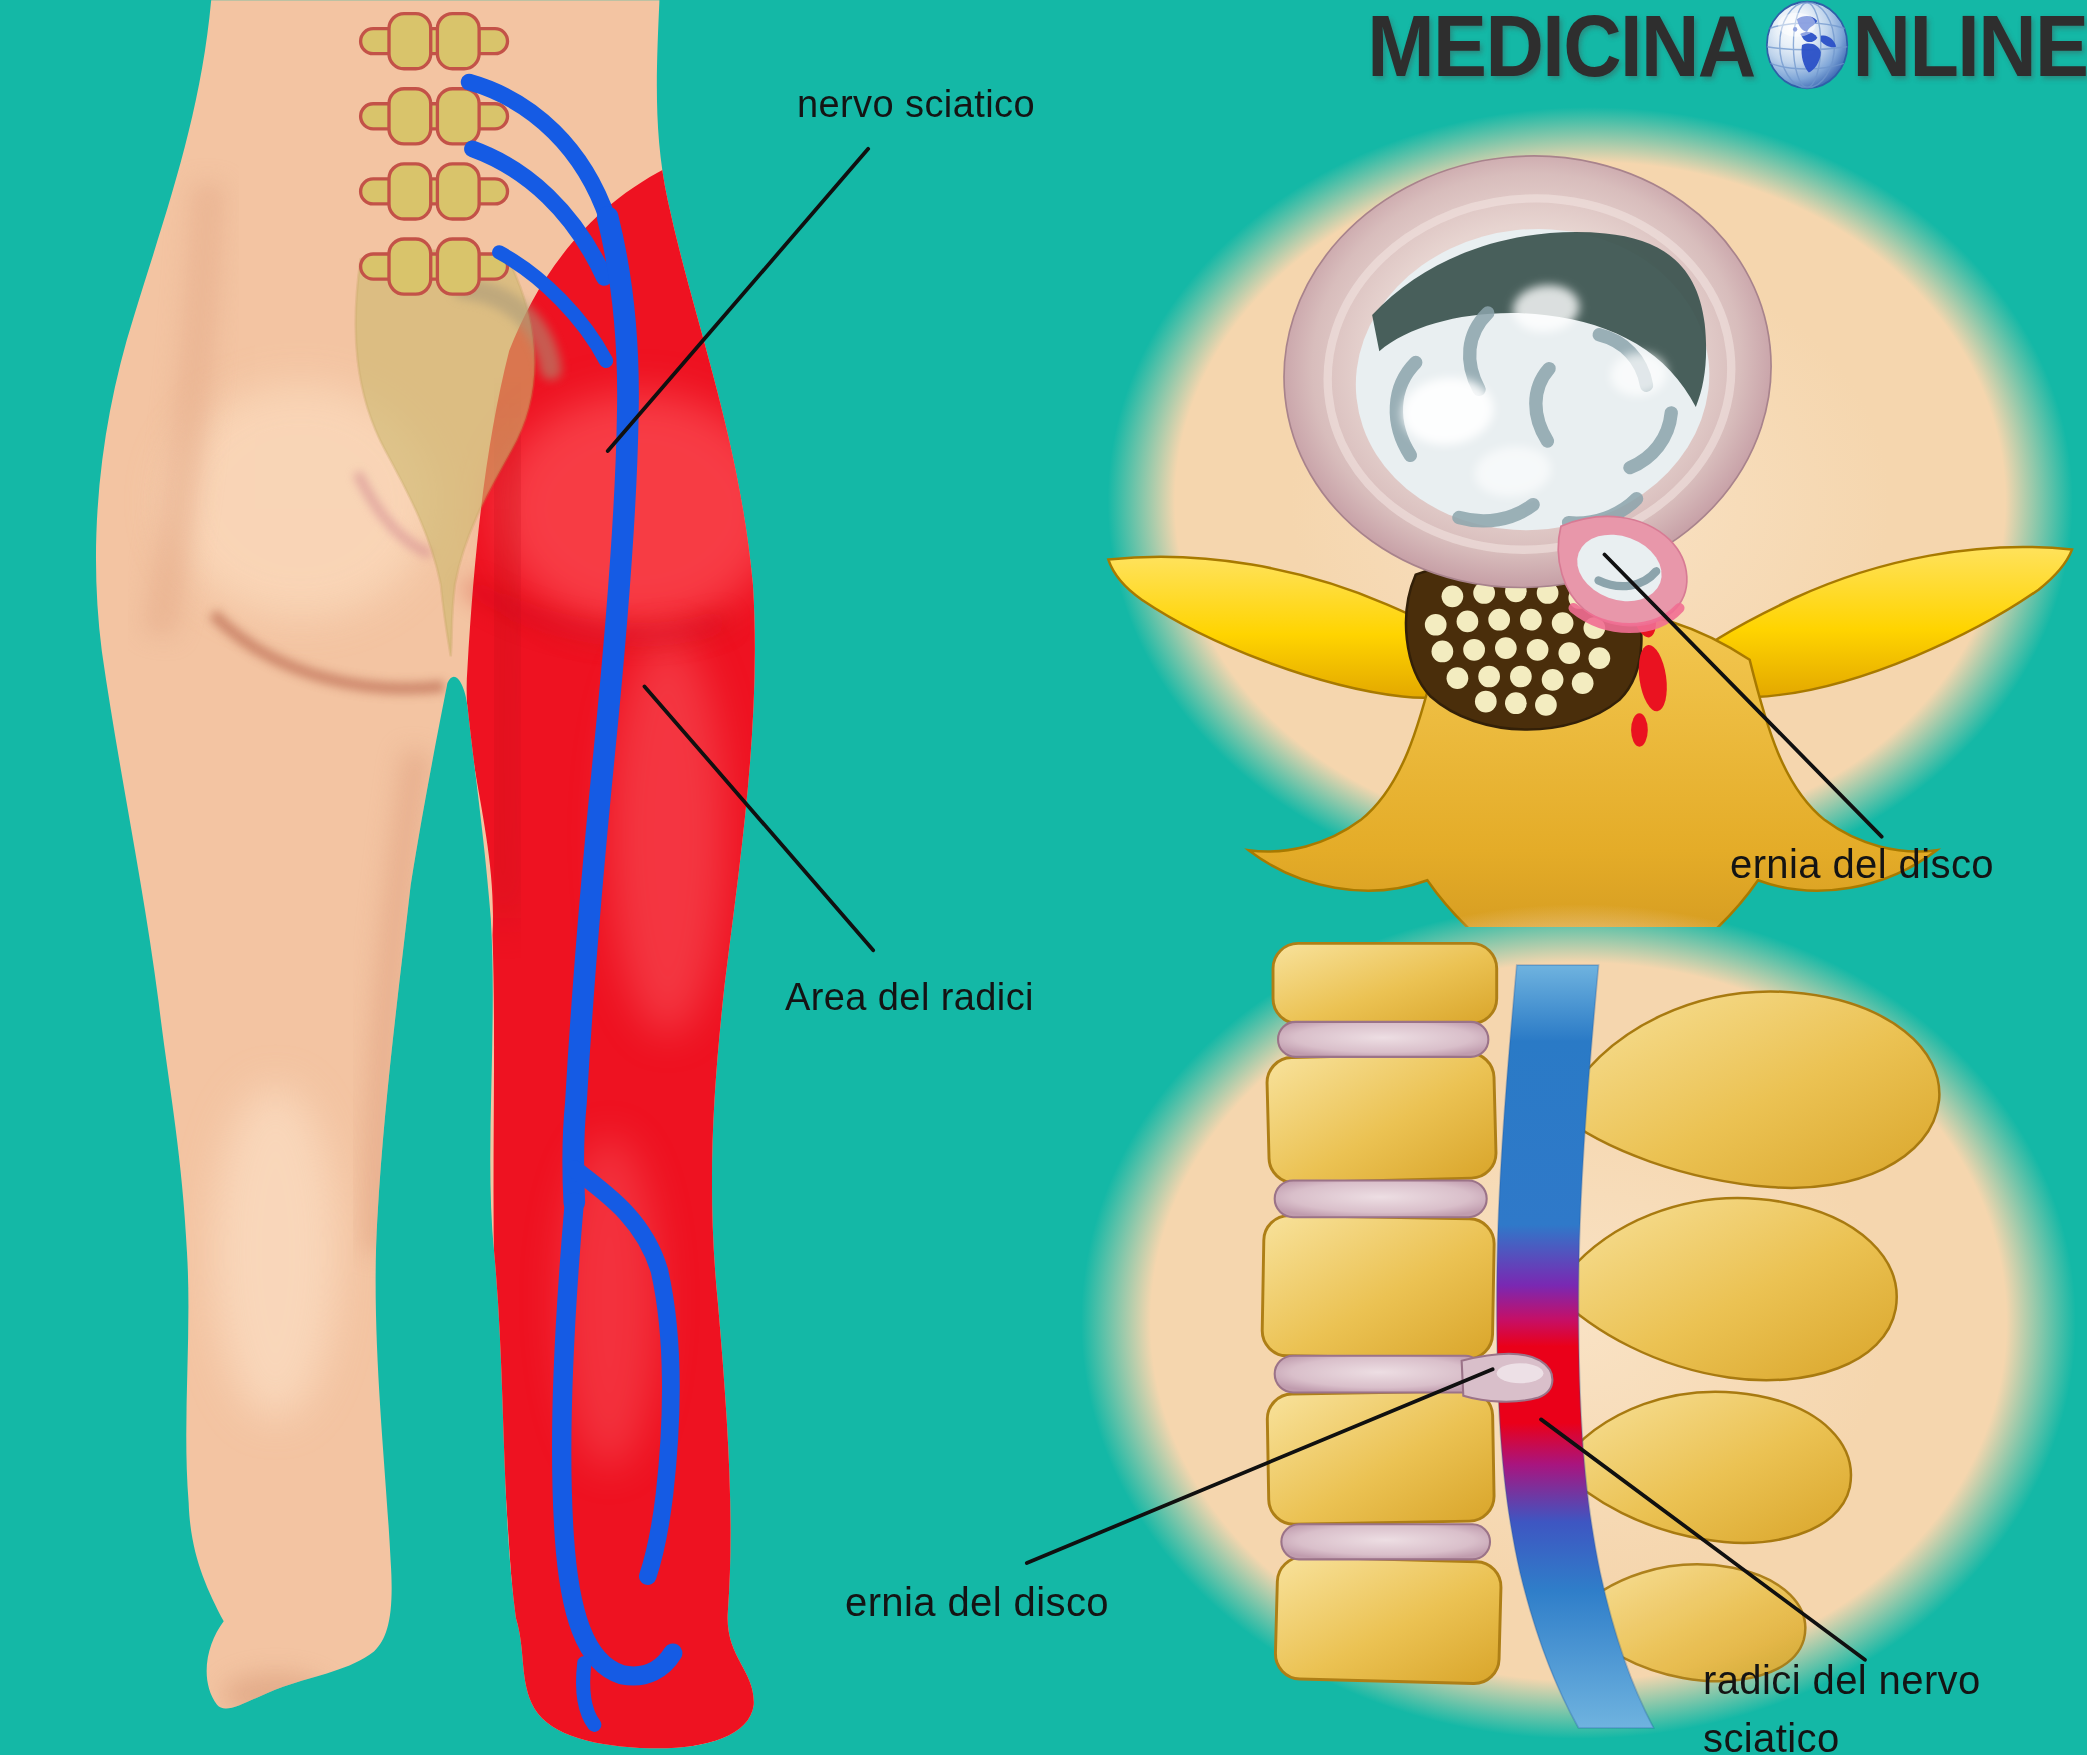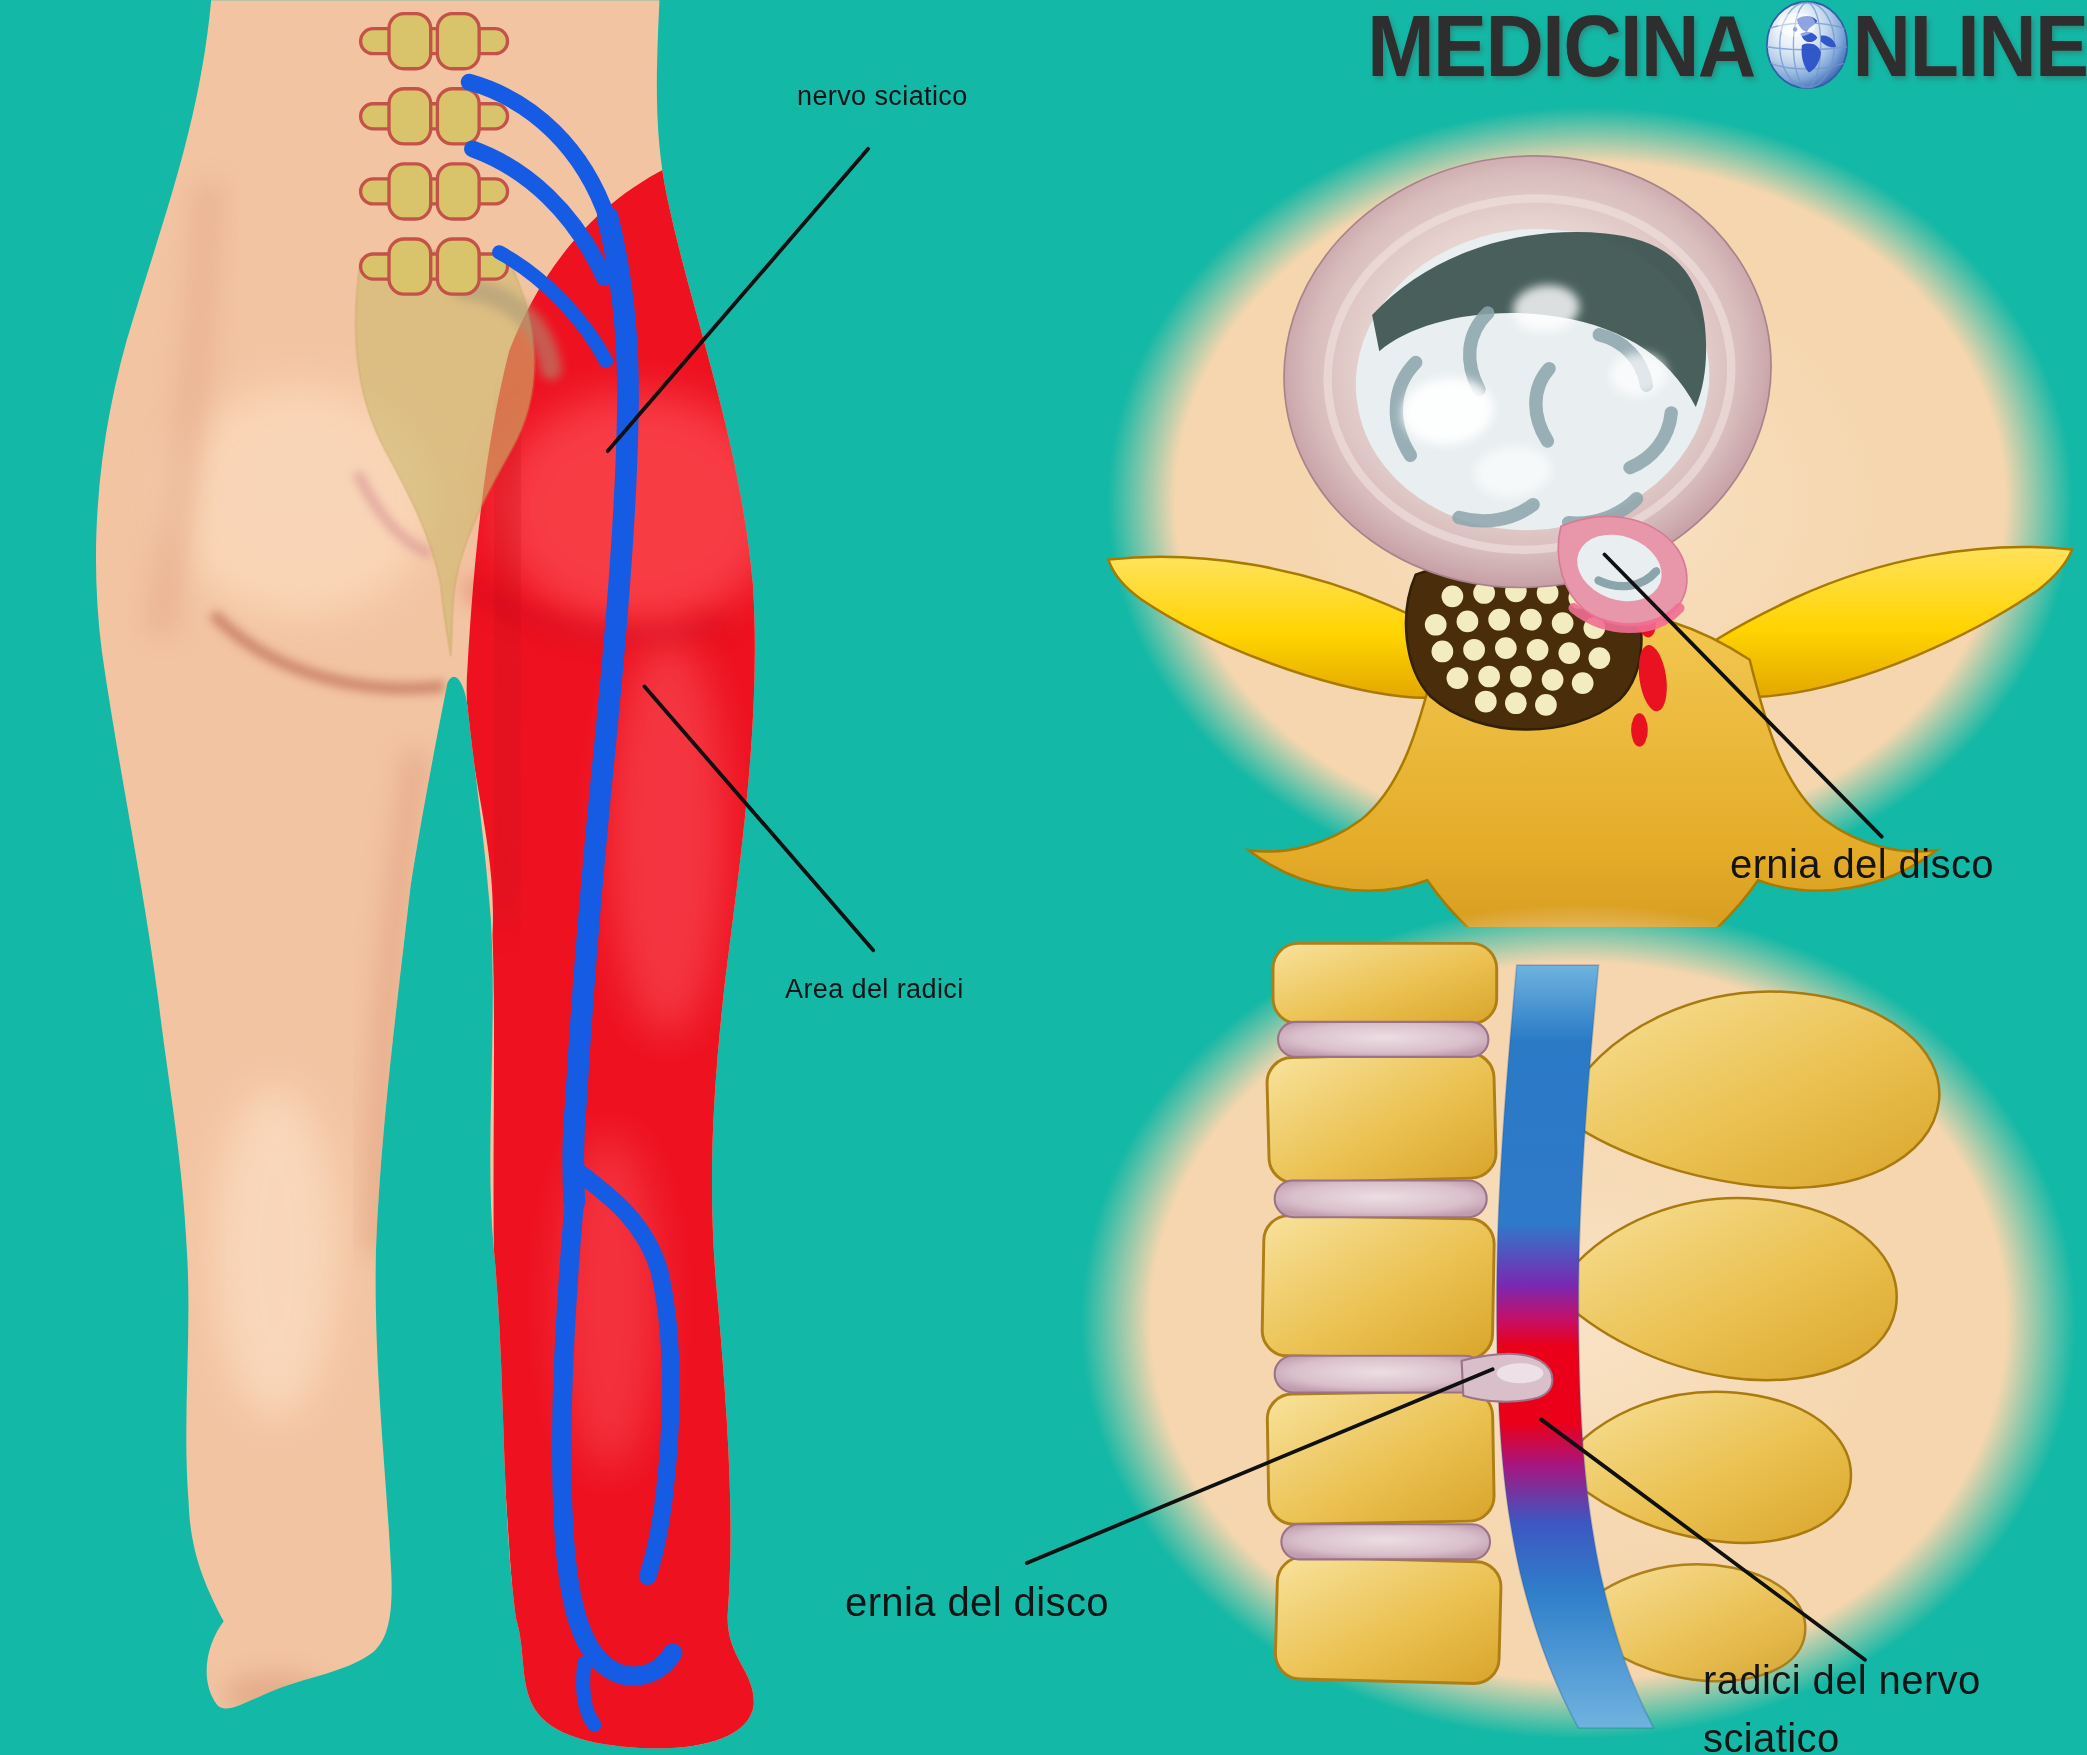--- a/index.html
+++ b/index.html
@@ -1,19 +1,19 @@
 <!DOCTYPE html>
 <html style="font-size:13.4px"><head>
 <meta charset="utf-8">
 <style>
   html,body{margin:0;padding:0;background:#ffffff;}
   .canvas{position:relative;width:2087px;height:1756px;background:#14b8a6;overflow:hidden;
           font-family:"Liberation Sans",sans-serif;}
   .fig{position:absolute;}
-  .lbl{position:absolute;color:#141414;font-size:27px;letter-spacing:0.4px;line-height:1.45;
+  .lbl{position:absolute;color:#141414;font-size:38px;letter-spacing:0.4px;line-height:1.45;
        font-family:"Liberation Sans",sans-serif;white-space:pre-wrap;}
   .logo{position:absolute;top:1.7px;right:0;display:flex;align-items:center;height:87px;
         transform:scaleX(0.93);transform-origin:100% 50%;}
   .logo-word{font-size:87px;font-weight:700;color:#2e2e2e;letter-spacing:-1.7px;line-height:1;
              text-shadow:2.5px 3.3px 5px rgba(70,70,70,0.38);}
   .logo-globe{width:92px;height:92px;margin:0 3.3px 0 10px;flex:0 0 auto;}
   .leader{position:absolute;left:0;top:0;pointer-events:none;}
 </style>
 </head>
 <body>

